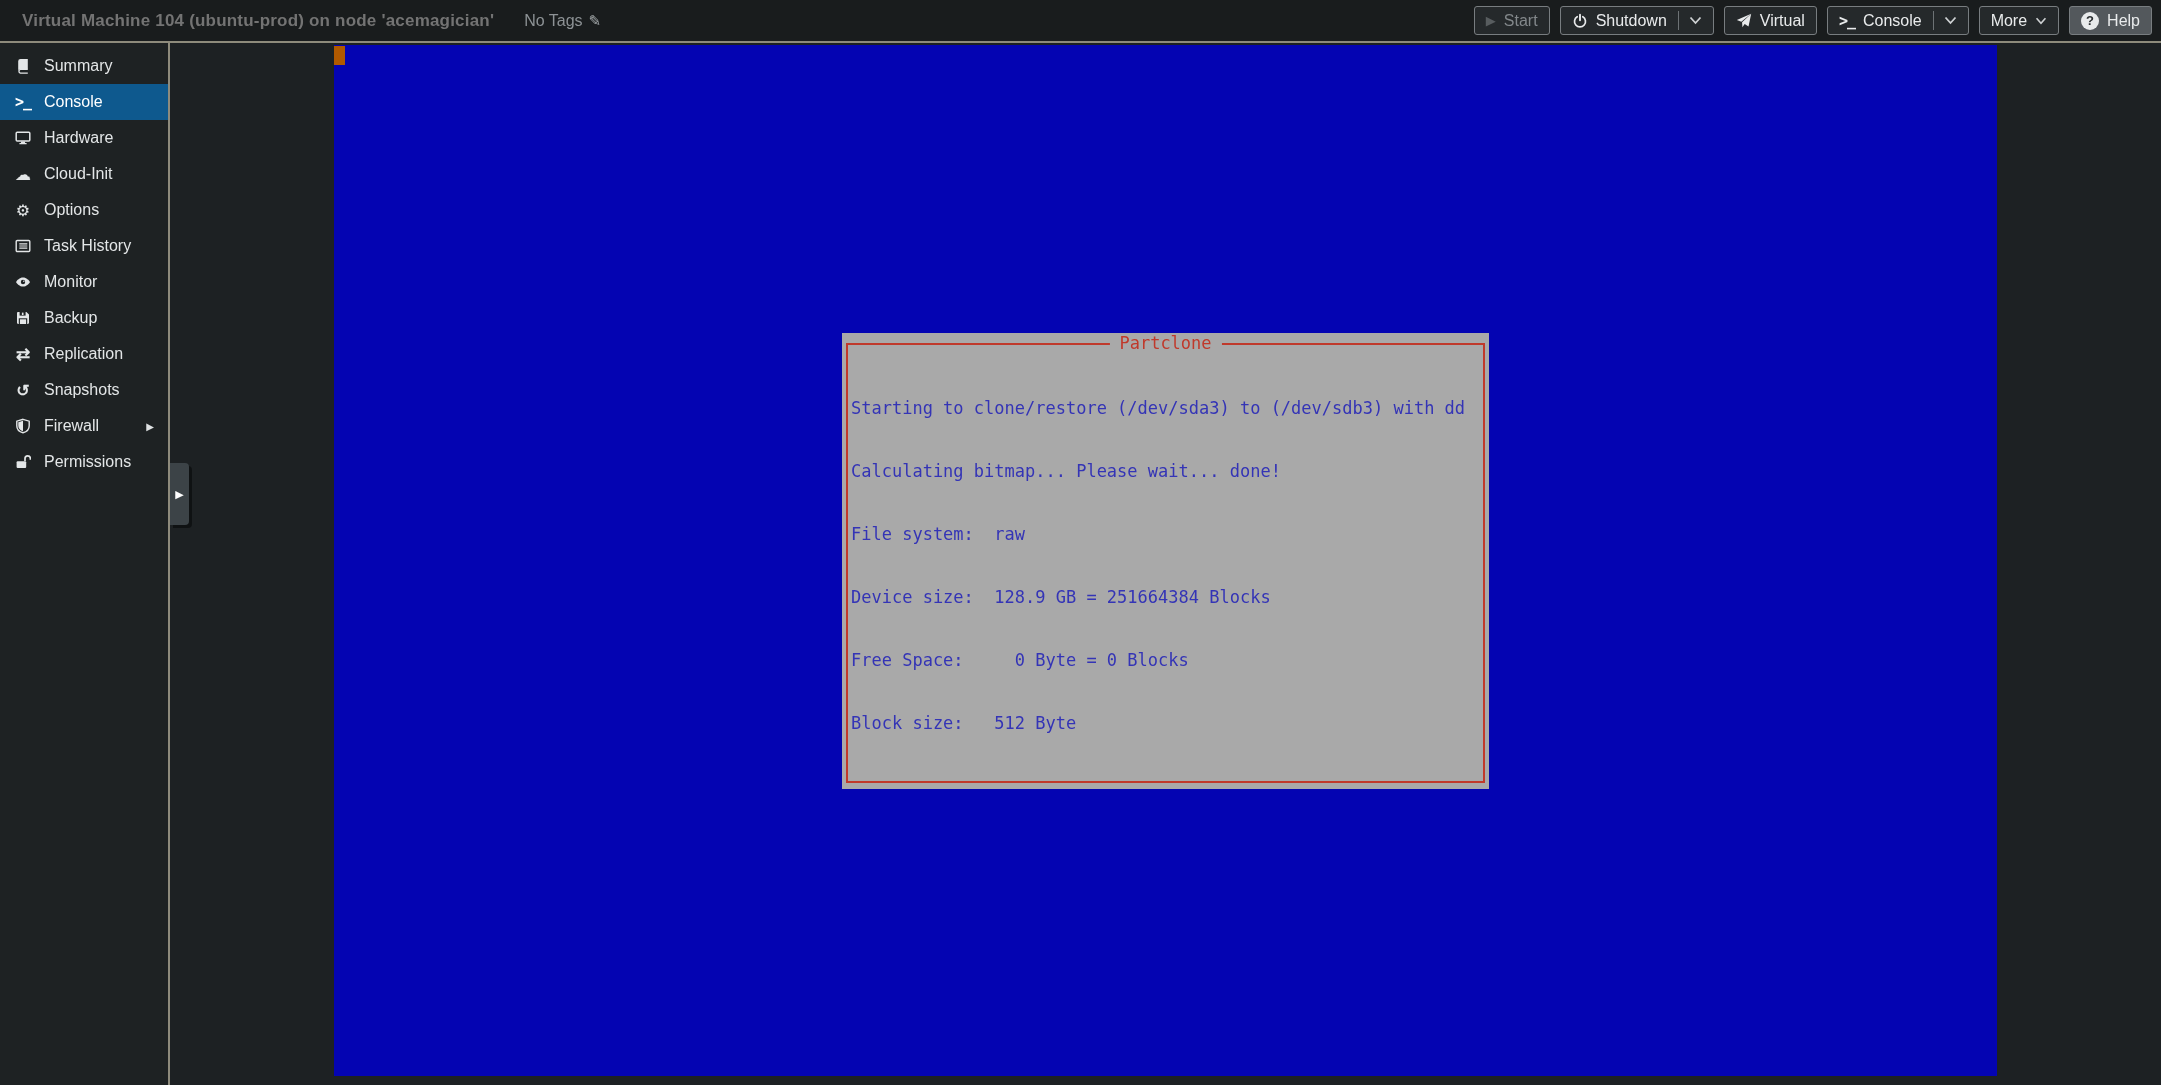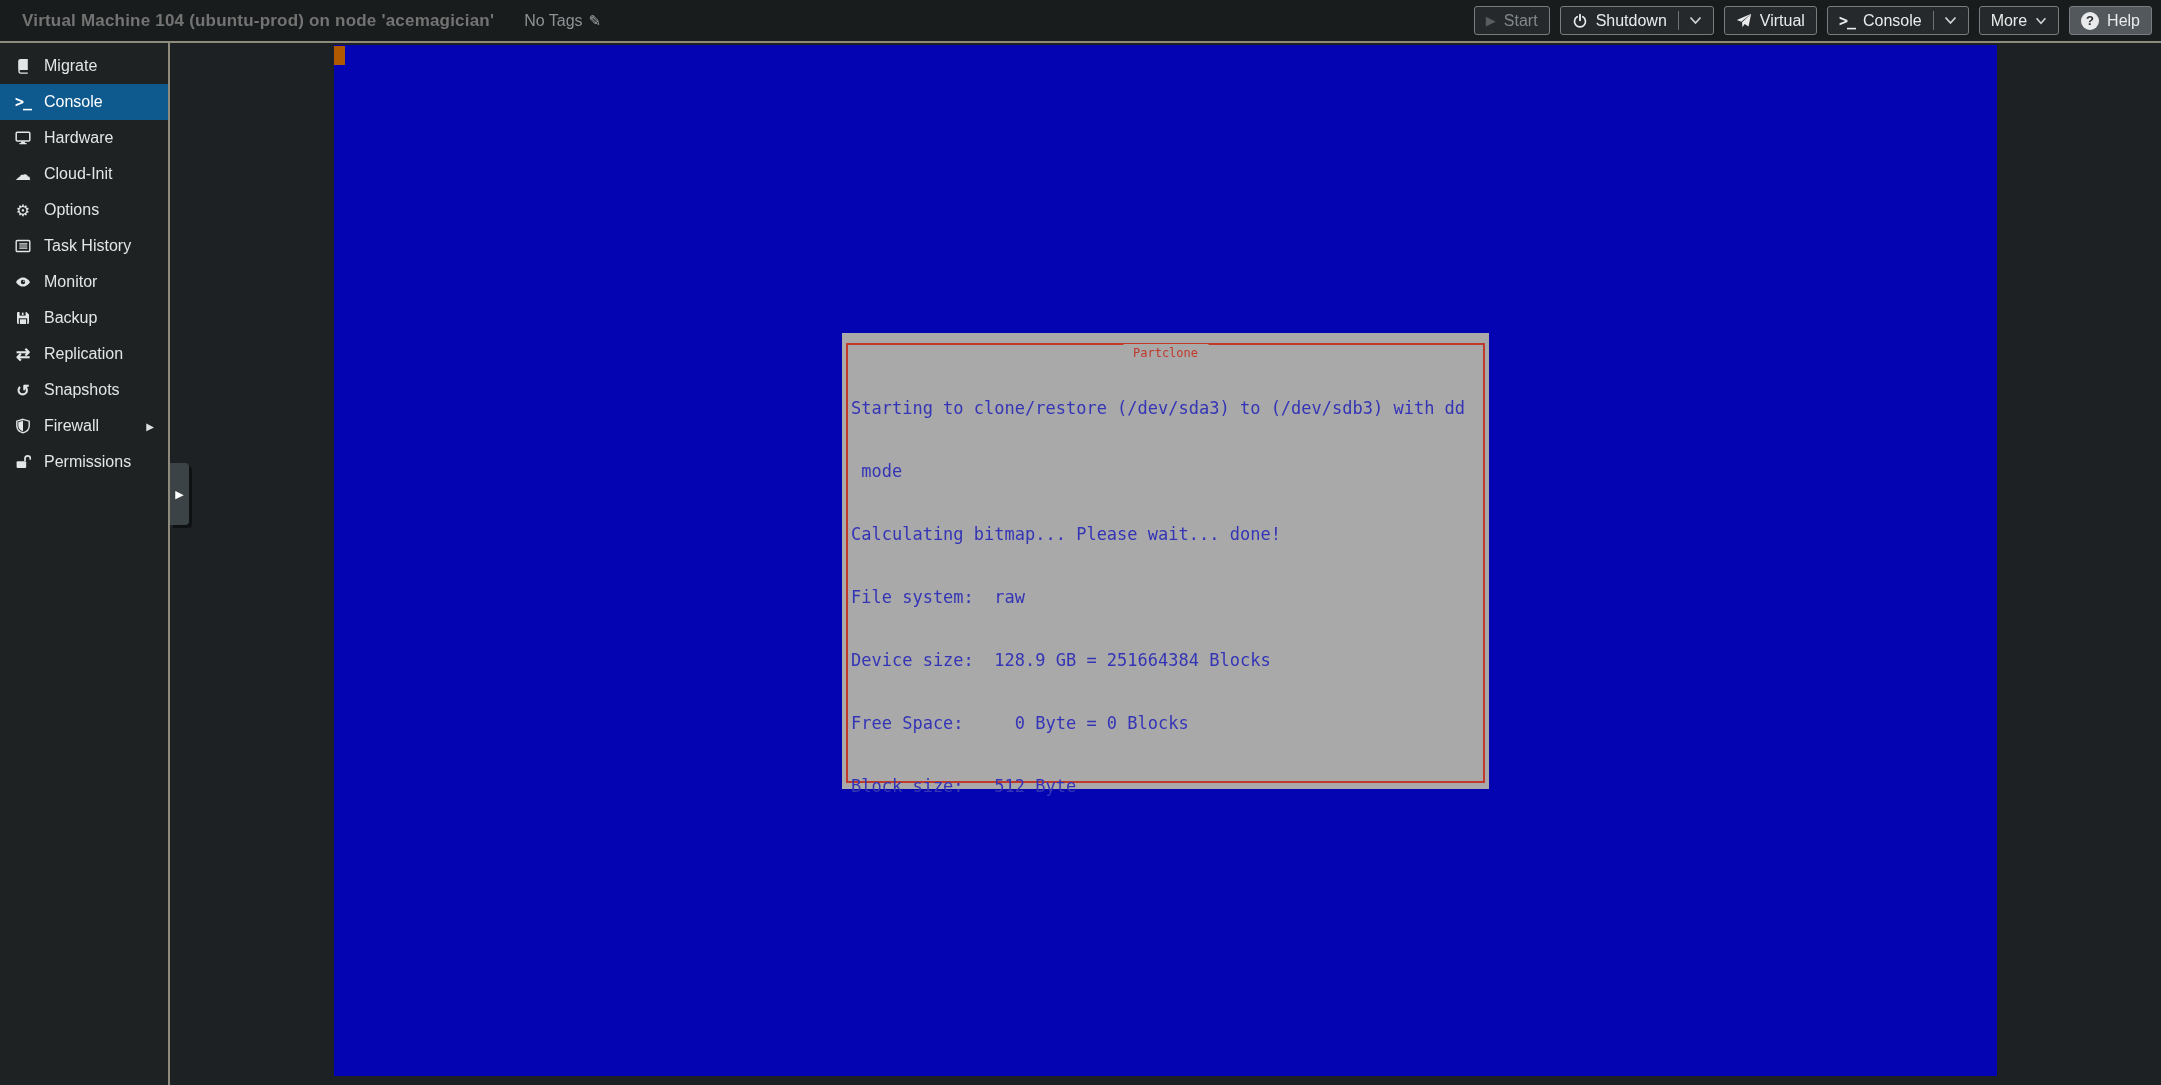--- a/index.html
+++ b/index.html
@@ -56,22 +56,22 @@
     width:1663px; height:1031px; margin-top:2px; position:relative;
     display:flex; align-items:center; justify-content:center;
     font-family:"DejaVu Sans Mono", monospace;
   }
   .cursor-artifact { position:absolute; left:0; top:1px; width:11px; height:19px; }
 
   
   .partclone-box { position:relative; width:647px; height:456px; }
   .pc-border { position:absolute; left:4px; right:4px; top:10px; bottom:6px; border:2px solid; }
   .pc-title {
-    position:absolute; top:11px; left:50%; transform:translateX(-50%);
-    padding:0 10px; font-size:12px; line-height:19px; z-index:2;
+    position:absolute; top:1px; left:50%; transform:translateX(-50%);
+    padding:0 10px; font-size:17px; line-height:19px; z-index:2;
   }
   .pc-content {
     position:absolute; left:9px; right:8px; top:23px;
     font-size:17px; line-height:21px; white-space:pre;
   }
   .tline { min-height:21px; }
 </style>
 </head>
 <body>
 
@@ -145,21 +145,21 @@
 
   <div class="sidebar">
 
     <div class="side-item">
       <span class="sicon">
         <svg class="icon" width="16" height="16" viewBox="0 0 16 16">
           <path fill="#e3e6e7" d="M12.8 11.3V.9H5.5A2.3 2.3 0 0 0 3.2 3.2v10A2.3 2.3 0 0 1 5.5 11h7.3z"></path>
           <path fill="none" stroke="#e3e6e7" stroke-width="1.3" d="M12.8 11.4H5.4a1.9 1.9 0 0 0 0 3.7h7.4"></path>
         </svg>
       </span>
-      <span class="slabel">Migrate</span>
+      <span class="slabel">Summary</span>
     </div>
 
     <div class="side-item selected">
       <span class="sicon term-glyph">&gt;_</span>
       <span class="slabel">Console</span>
     </div>
 
     <div class="side-item">
       <span class="sicon">
         <svg class="icon" width="16" height="16" viewBox="0 0 16 16">
@@ -252,21 +252,20 @@
     </div>
 
     <div class="vnc-canvas" style="background: rgb(4, 4, 178);">
       <div class="cursor-artifact" style="background: rgb(177, 89, 0);"></div>
 
       <div class="partclone-box" style="background: rgb(169, 169, 169);">
         <div class="pc-border" style="border-color: rgb(192, 57, 43);"></div>
         <div class="pc-title" style="color: rgb(192, 57, 43); background: rgb(169, 169, 169);">Partclone</div>
         <div class="pc-content" style="color: rgb(52, 52, 182);">
           <div class="tline">Starting to clone/restore (/dev/sda3) to (/dev/sdb3) with dd</div>
-          <div class="tline"> mode</div>
           <div class="tline">Calculating bitmap... Please wait... done!</div>
           <div class="tline">File system:  raw</div>
           <div class="tline">Device size:  128.9 GB = 251664384 Blocks</div>
           <div class="tline">Free Space:     0 Byte = 0 Blocks</div>
           <div class="tline">Block size:   512 Byte</div>
           <div class="tline"></div>
           <div class="tline"></div>
           
           
           

